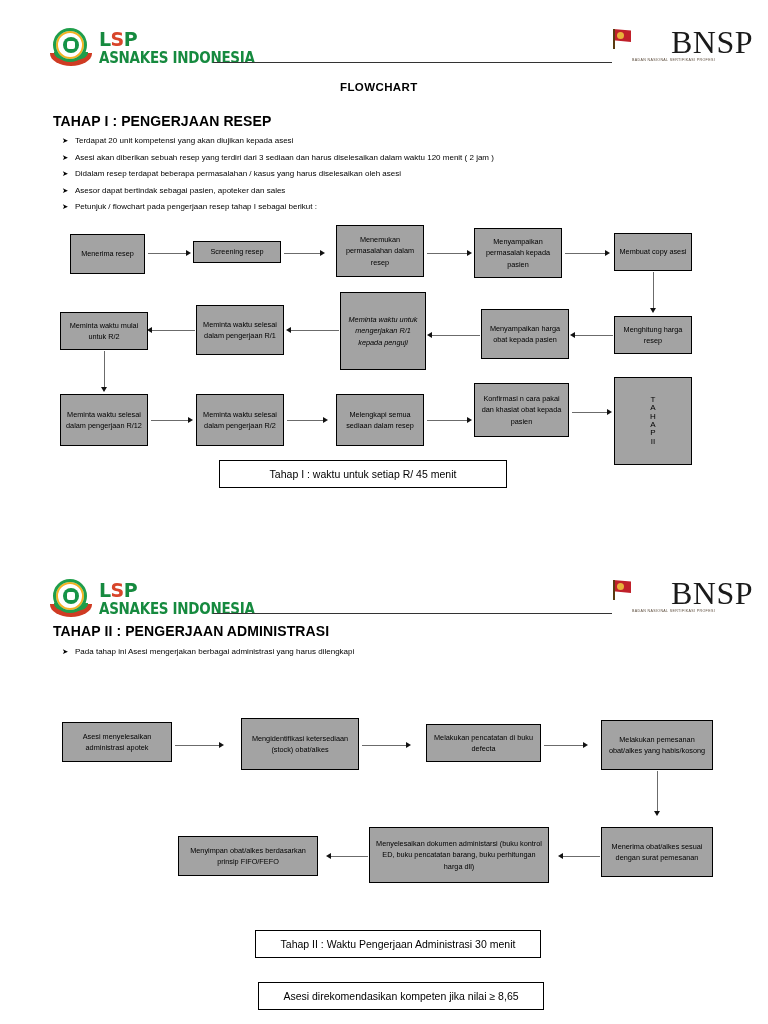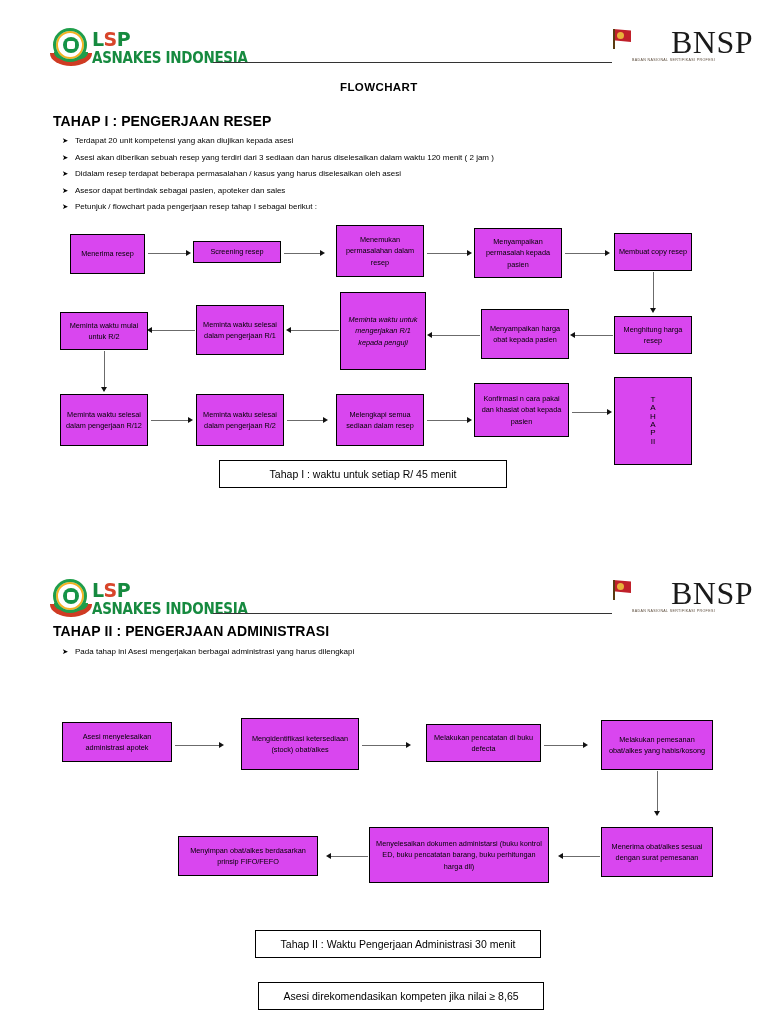--- a/index.html
+++ b/index.html
@@ -59,21 +59,21 @@
     background: #cf3b23;
     border-radius: 0 0 22px 22px / 0 0 13px 13px;
   }
   .lsp-mark .swash2 {
     position: absolute;
     left: 4px; bottom: 6px;
     width: 34px; height: 9px;
     background: #1f9e4a;
     border-radius: 0 0 18px 18px / 0 0 9px 9px;
   }
-  .lsp-text { line-height: 1; }
+  .lsp-text { margin-left: 7px; line-height: 1; }
   .lsp-line1 {
     font-family: "DejaVu Sans", sans-serif;
     font-weight: bold;
     font-size: 19px;
     letter-spacing: -0.5px;
   }
   .lsp-line1 .l { color: #168a3f; }
   .lsp-line1 .s { color: #d8452a; }
   .lsp-line1 .p { color: #168a3f; }
   .lsp-line2 {
@@ -160,21 +160,21 @@
     flex: 0 0 13px;
     font-family: "DejaVu Sans", sans-serif;
     font-size: 7.5px;
     font-weight: bold;
   }
 
   
   .fbox {
     position: absolute;
     border: 1.3px solid #000;
-    background: #d946ef;
+    background: #a3a3a3;
     display: flex;
     align-items: center;
     justify-content: center;
     text-align: center;
     font-size: 7.3px;
     line-height: 1.55;
     padding: 10px 3px;
   }
   .fbox.thin { border-width: 1px; }
   .fbox.vertical {
@@ -283,21 +283,21 @@
   <div class="arrow right" style="left:320px; top:250px;"></div>
 
   <div class="fbox" style="left:336px; top:225px; width:88px; height:52px;">Menemukan permasalahan dalam resep</div>
   <div class="hline" style="left:427px; top:253px; width:40px;"></div>
   <div class="arrow right" style="left:467px; top:250px;"></div>
 
   <div class="fbox thin" style="left:474px; top:228px; width:88px; height:50px;">Menyampaikan permasalah kepada pasien</div>
   <div class="hline" style="left:565px; top:253px; width:40px;"></div>
   <div class="arrow right" style="left:605px; top:250px;"></div>
 
-  <div class="fbox thin" style="left:614px; top:233px; width:78px; height:38px;">Membuat copy resep</div>
+  <div class="fbox thin" style="left:614px; top:233px; width:78px; height:38px;">Membuat copy asesi</div>
 
   <div class="vline" style="left:653px; top:272px; height:38px;"></div>
   <div class="arrow down" style="left:650px; top:308px;"></div>
 
   <div class="fbox thin" style="left:614px; top:316px; width:78px; height:38px;">Menghitung harga  resep</div>
   <div class="hline" style="left:575px; top:335px; width:38px;"></div>
   <div class="arrow left" style="left:570px; top:332px;"></div>
 
   <div class="fbox thin" style="left:481px; top:309px; width:88px; height:50px;">Menyampaikan harga obat kepada pasien</div>
   <div class="hline" style="left:432px; top:335px; width:48px;"></div>

